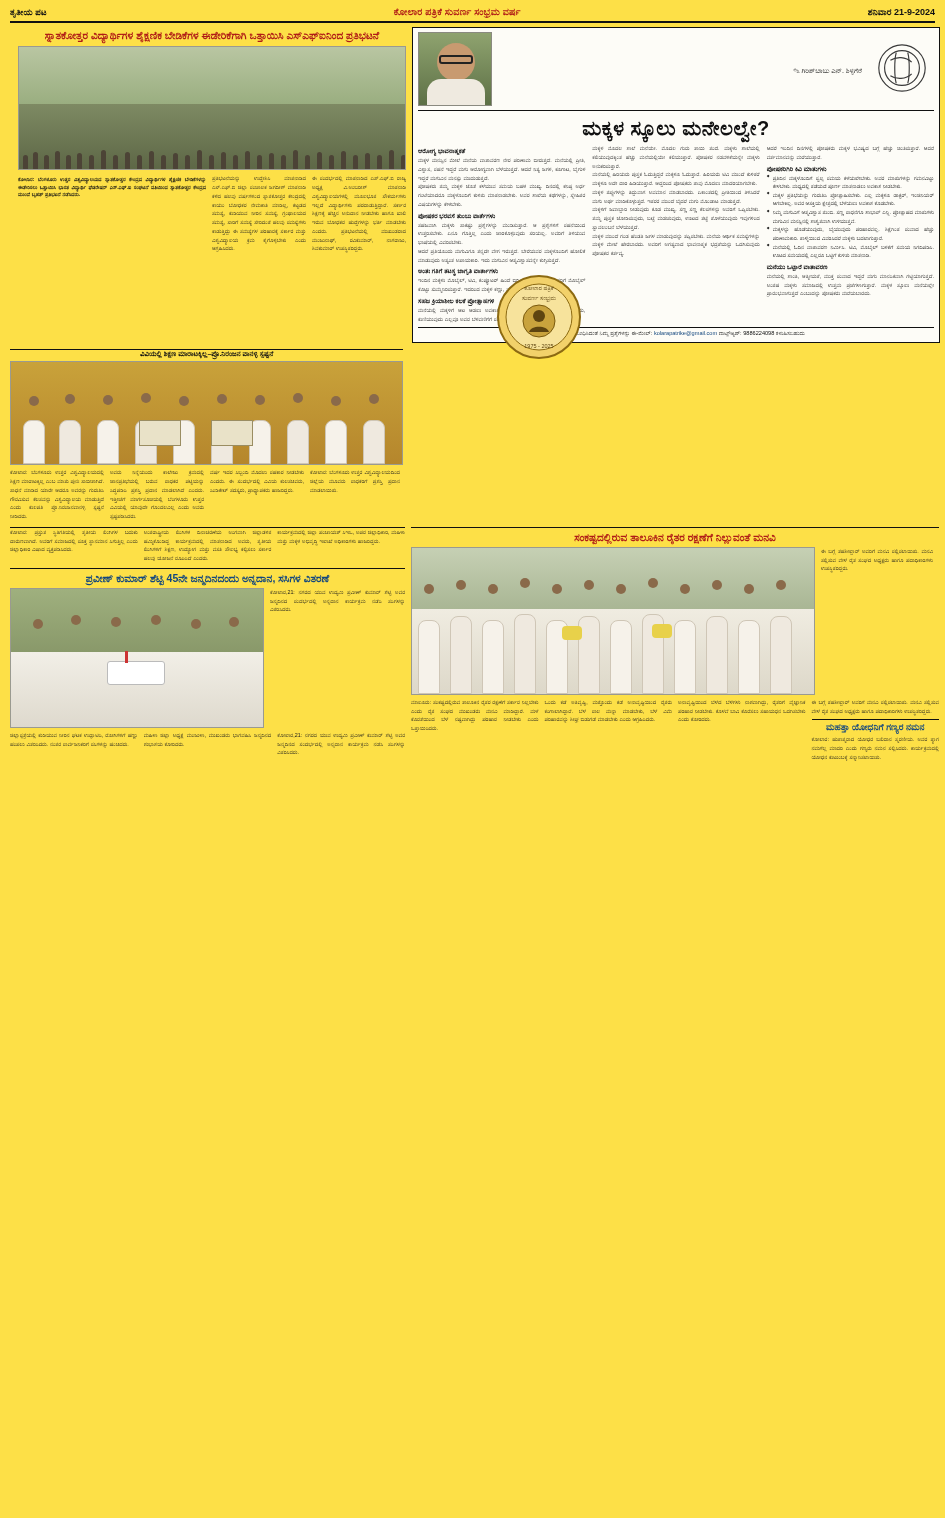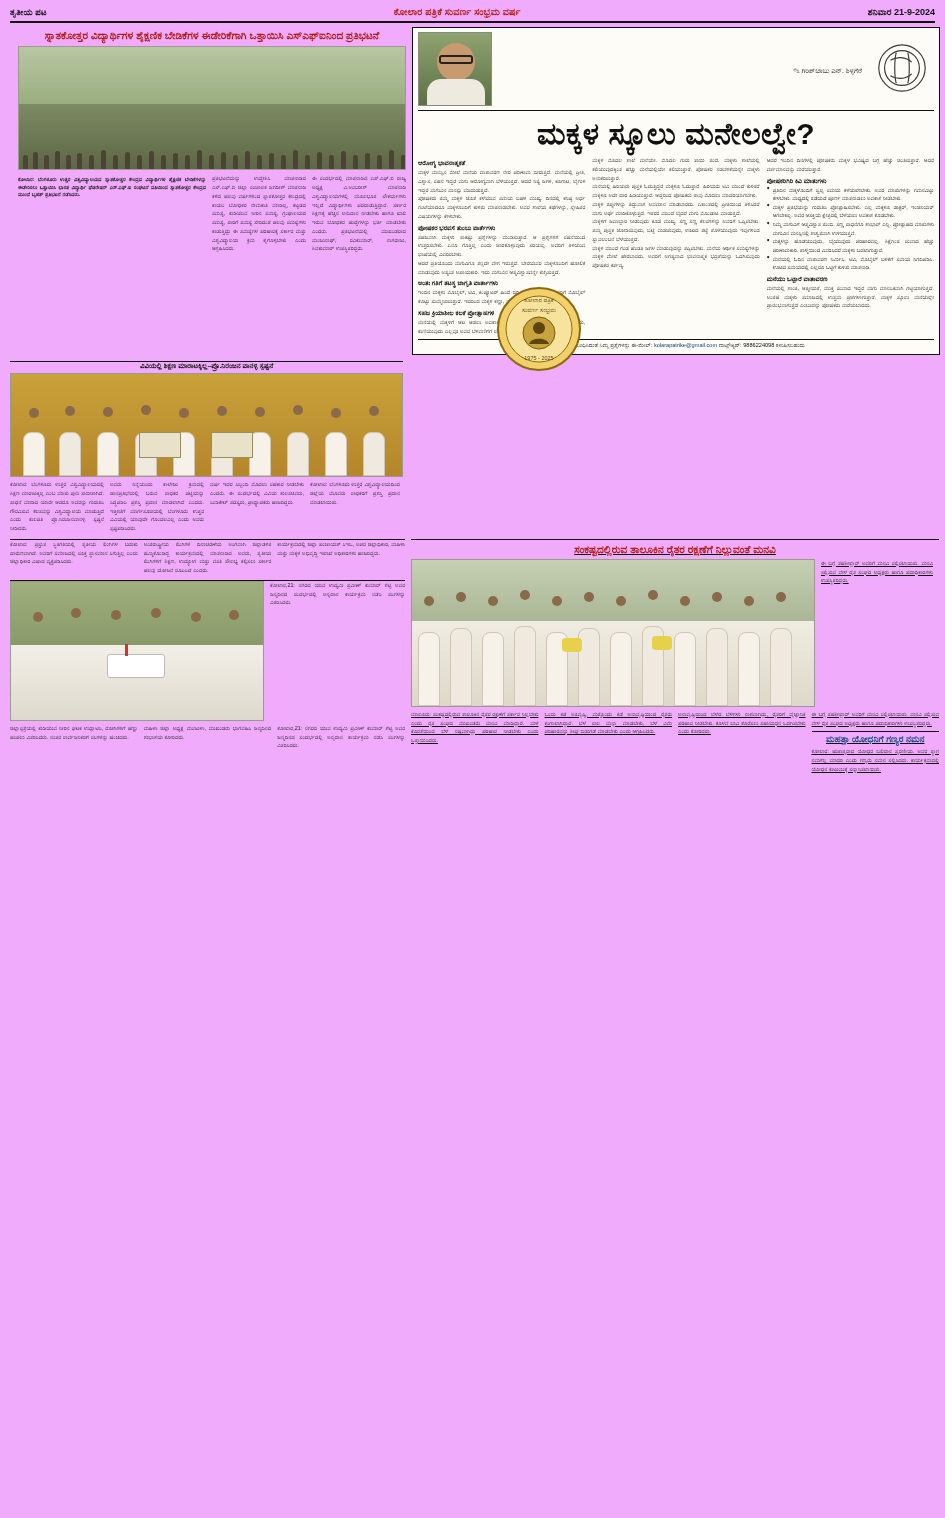--- a/index.html
+++ b/index.html
@@ -8,21 +8,21 @@
     width: 945px;
     min-height: 1518px;
     background: #fbf9f4;
     font-family: "Liberation Sans", sans-serif;
     color: #111;
   }
   .page {
     width: 945px;
     min-height: 1518px;
     padding: 6px 10px 8px 10px;
-    background: #f0abfc;
+    background: #fde047;
     position: relative;
   }
 
   
   .masthead {
     display: flex;
     align-items: center;
     justify-content: space-between;
     border-bottom: 2px solid #111;
     padding-bottom: 3px;
@@ -90,21 +90,21 @@
     position: relative;
   }
   .edit-titles { flex: 1 1 auto; text-align: center; }
   .edit-title1 { font-size: 19px; font-weight: bold; color: #111; letter-spacing: .5px; }
   .edit-title2 { font-size: 19px; font-weight: bold; color: #13477e; letter-spacing: .5px; }
   .edit-author { font-size: 7px; text-align: right; padding-right: 4px; margin-top: 4px; }
   .edit-swirl { width: 62px; height: 60px; flex: 0 0 auto; }
 
   .edit-main-head {
     text-align: center;
-    font-size: 30px;
+    font-size: 20px;
     font-weight: bold;
     color: #111;
     letter-spacing: .5px;
     padding: 6px 0 4px 0;
     border-top: 1.5px solid #111;
     margin-top: 4px;
   }
   .edit-cols { display: flex; gap: 7px; position: relative; }
   .edit-col { width: 168px; }
   .sub-head { font-size: 6.4px; font-weight: bold; margin: 3px 0 1px 0; }
@@ -383,20 +383,21 @@
           </div>
         <div style="width:128px;">
             <div class="body-text">ಅಂತರಾಷ್ಟ್ರೀಯ ಲಿಂಗಿಗಳ ದಿನಾಚರಣೆಯ ಅಂಗವಾಗಿ ಜಿಲ್ಲಾಡಳಿತ ಹಮ್ಮಿಕೊಂಡಿದ್ದ ಕಾರ್ಯಕ್ರಮದಲ್ಲಿ ಮಾತನಾಡಿದ ಅವರು, ತೃತೀಯ ಲಿಂಗಿಗಳಿಗೆ ಶಿಕ್ಷಣ, ಉದ್ಯೋಗ ಮತ್ತು ವಸತಿ ಸೌಲಭ್ಯ ಕಲ್ಪಿಸಲು ಸರ್ಕಾರ ಹಲವು ಯೋಜನೆ ರೂಪಿಸಿದೆ ಎಂದರು.</div>
           </div>
         <div style="width:128px;">
             <div class="body-text">ಕಾರ್ಯಕ್ರಮದಲ್ಲಿ ಜಿಲ್ಲಾ ಪಂಚಾಯತ್ ಸಿಇಒ, ಅಪರ ಜಿಲ್ಲಾಧಿಕಾರಿ, ಮಹಿಳಾ ಮತ್ತು ಮಕ್ಕಳ ಅಭಿವೃದ್ಧಿ ಇಲಾಖೆ ಅಧಿಕಾರಿಗಳು ಹಾಜರಿದ್ದರು.</div>
           </div>
       </div>
 
       <div class="rule-top" style="margin-top:5px;"></div>
+      <div class="band-head-blue">ಪ್ರವೀಣ್ ಕುಮಾರ್ ಶೆಟ್ಟಿ 45ನೇ ಜನ್ಮದಿನದಂದು ಅನ್ನದಾನ, ಸಸಿಗಳ ವಿತರಣೆ</div>
 
       <div class="row" style="gap:6px;">
         <div style="width:254px;">
           <div class="photo" style="height:140px;">
             <div style="position:absolute;left:0;right:0;top:0;bottom:0;background:linear-gradient(#9fb07e,#6f7d52);"></div>
             <div class="ph-white" style="height:54%;"></div>
             <div style="position:absolute;left:96px;top:72px;width:58px;height:24px;background:#fff;border:1px solid #bbb;border-radius:3px;"></div>
             <div style="position:absolute;left:114px;top:62px;width:3px;height:12px;background:#c33;"></div>
             <div class="ph-head" style="left:22px;top:30px;"></div>
             <div class="ph-head" style="left:60px;top:26px;"></div>
@@ -416,21 +417,21 @@
           </div>
         <div style="width:128px;">
             <div class="body-text">ಮಹಿಳಾ ಜಿಲ್ಲಾ ಅಧ್ಯಕ್ಷೆ ಮಂಜುಳಾ, ಮುಖಂಡರು ಭಾಗವಹಿಸಿ ಜನ್ಮದಿನದ ಶುಭಾಶಯ ಕೋರಿದರು.</div>
           </div>
         <div style="width:128px;">
             <div class="body-text">ಕೋಲಾರ,21: ನಗರದ ಯುವ ಉದ್ಯಮಿ ಪ್ರವೀಣ್ ಕುಮಾರ್ ಶೆಟ್ಟಿ ಅವರ ಜನ್ಮದಿನದ ಸಂದರ್ಭದಲ್ಲಿ ಅನ್ನದಾನ ಕಾರ್ಯಕ್ರಮ ನಡೆಸಿ ಸಸಿಗಳನ್ನು ವಿತರಿಸಿದರು.</div>
           </div>
       </div>
     </div>
 
-    <div style="width:528px;text-decoration:underline;">
+    <div style="width:528px;">
       <div class="rule-top"></div>
       <div class="band-head-red">ಸಂಕಷ್ಟದಲ್ಲಿರುವ ತಾಲೂಕಿನ ರೈತರ ರಕ್ಷಣೆಗೆ ನಿಲ್ಲುವಂತೆ ಮನವಿ</div>
 
       <div class="row" style="gap:6px;">
         <div style="width:404px;">
           <div class="photo" style="height:148px;">
             <div style="position:absolute;left:0;right:0;top:0;height:42%;background:linear-gradient(#c6d0b4,#a9b694);"></div>
             <div style="position:absolute;left:0;right:0;bottom:0;height:58%;background:linear-gradient(#f0ece1,#ddd8c9);"></div>
             <div class="ph-people">
               <i style="left:6px;height:70%;"></i>

